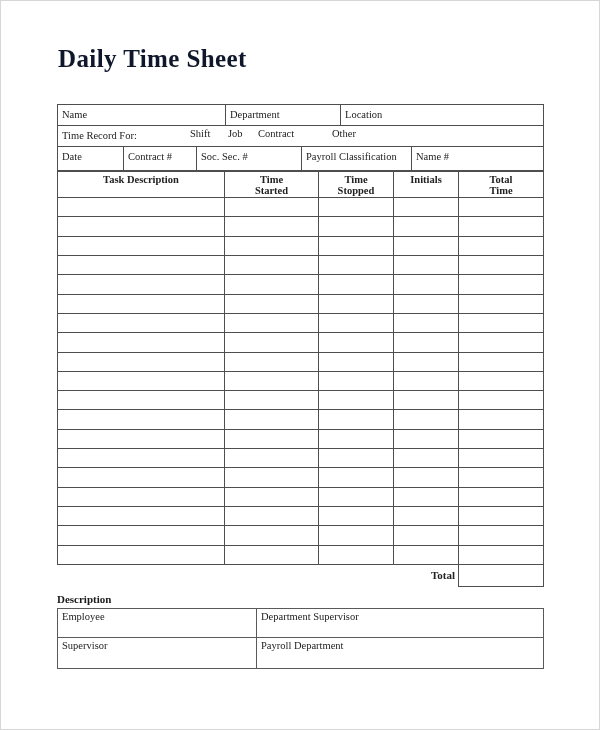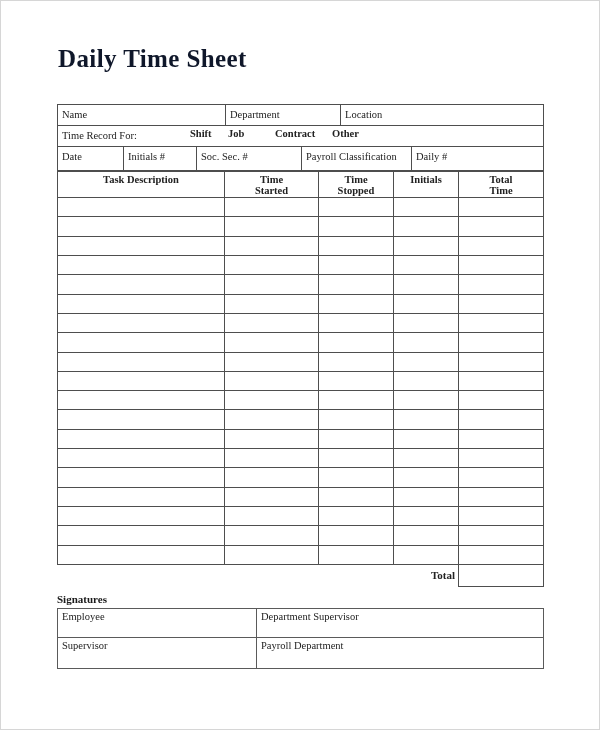--- a/index.html
+++ b/index.html
@@ -33,24 +33,24 @@
     padding:4px 2px 0 4px;
     font-size:10.5px;
     line-height:12px;
     white-space:nowrap;
     overflow:hidden;
   }
   .info-r1{margin-top:32px;}
   .info-r2,.info-r3{margin-top:-1px;}
   .info-r3 td{height:24px;}
   .info-r2 td{position:relative;margin-top:29px;}
-  .opt{position:absolute;top:2px;font-size:10.5px;font-weight:bold;}
+  .opt{position:absolute;top:2px;font-size:10.5px;}
   .opt-shift{left:132px;}
   .opt-job{left:170px;}
-  .opt-contract{left:217px;}
+  .opt-contract{left:200px;}
   .opt-other{left:274px;}
 
   
   .task{}
   .task th{
     height:23px;
     font-size:10.5px;
     line-height:11px;
     font-weight:bold;
     text-align:center;
@@ -145,30 +145,30 @@
         <col style="width:105px">
         <col style="width:110px">
         <col>
       </colgroup>
     <tbody>
         <tr>
       <td>
         <span>Date</span>
       </td>
       <td>
-        <span>Initials #</span>
+        <span>Contract #</span>
       </td>
       <td>
         <span>Soc. Sec. #</span>
       </td>
       <td>
         <span>Payroll Classification</span>
       </td>
       <td>
-        <span>Daily #</span>
+        <span>Name #</span>
       </td>
     </tr>
   </tbody>
     </table>
 
   <table class="task">
     <colgroup>
         <col style="width:167px">
         <col style="width:94px">
         <col style="width:75px">
@@ -334,21 +334,21 @@
           <td></td>
         </tr>
       </tbody>
   </table>
 
   <div class="total-row">
     <div class="total-label">Total</div>
     <div class="total-box"></div>
   </div>
 
-  <div class="sig-heading">Signatures</div>
+  <div class="sig-heading">Description</div>
   <table class="sig">
     <colgroup>
         <col style="width:199px">
         <col>
       </colgroup>
     <tbody>
         <tr>
       <td>
         <span>Employee</span>
       </td>

